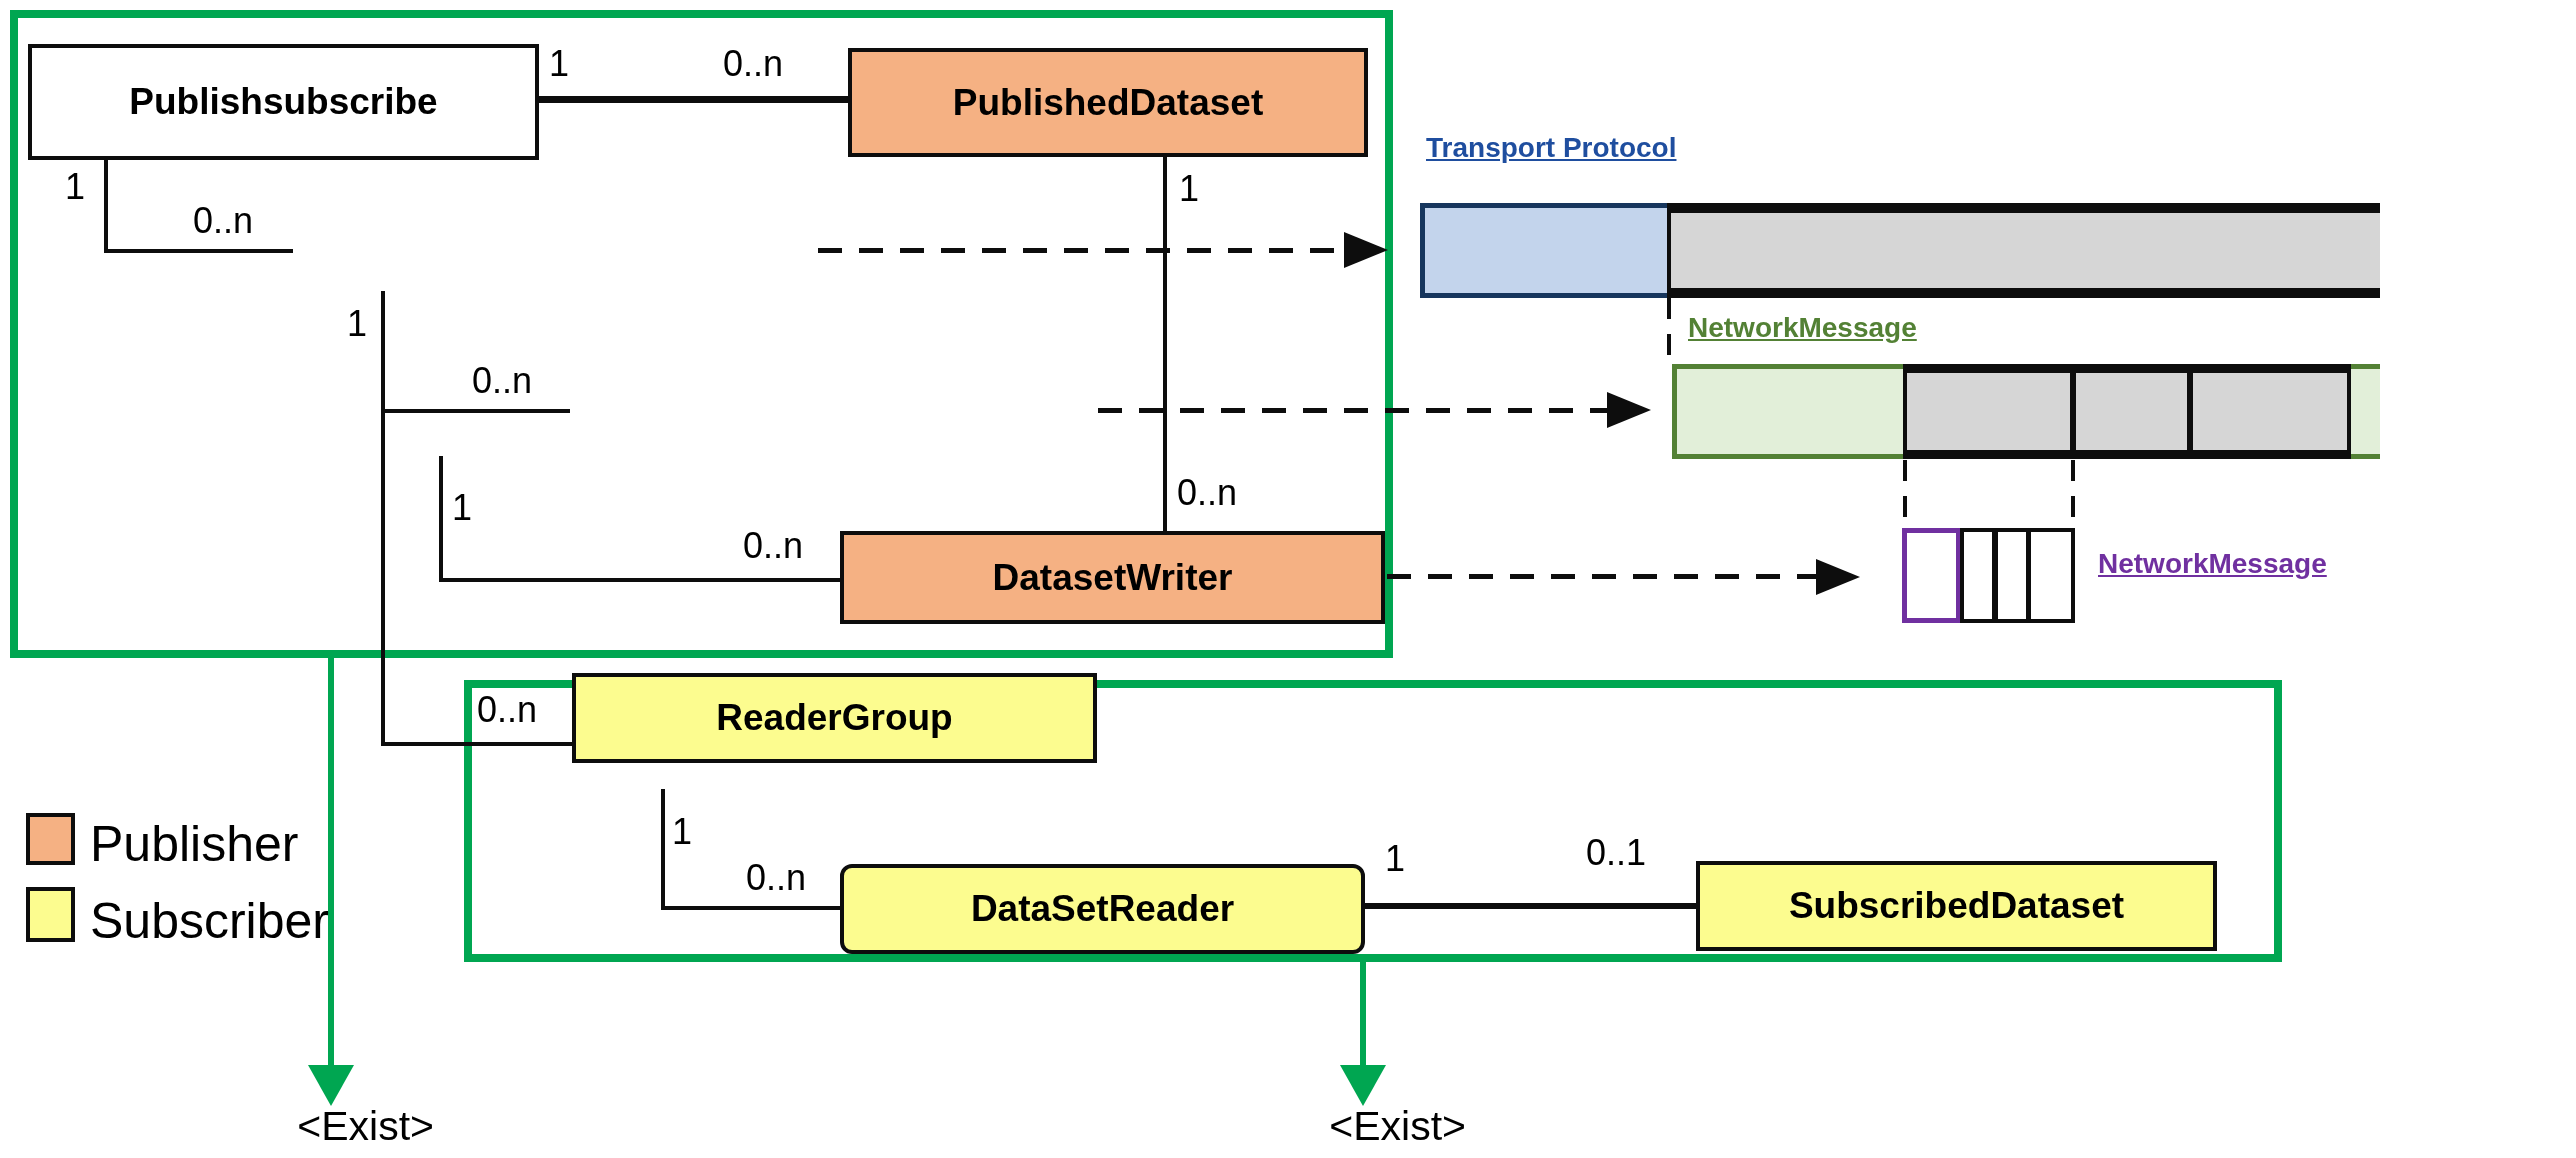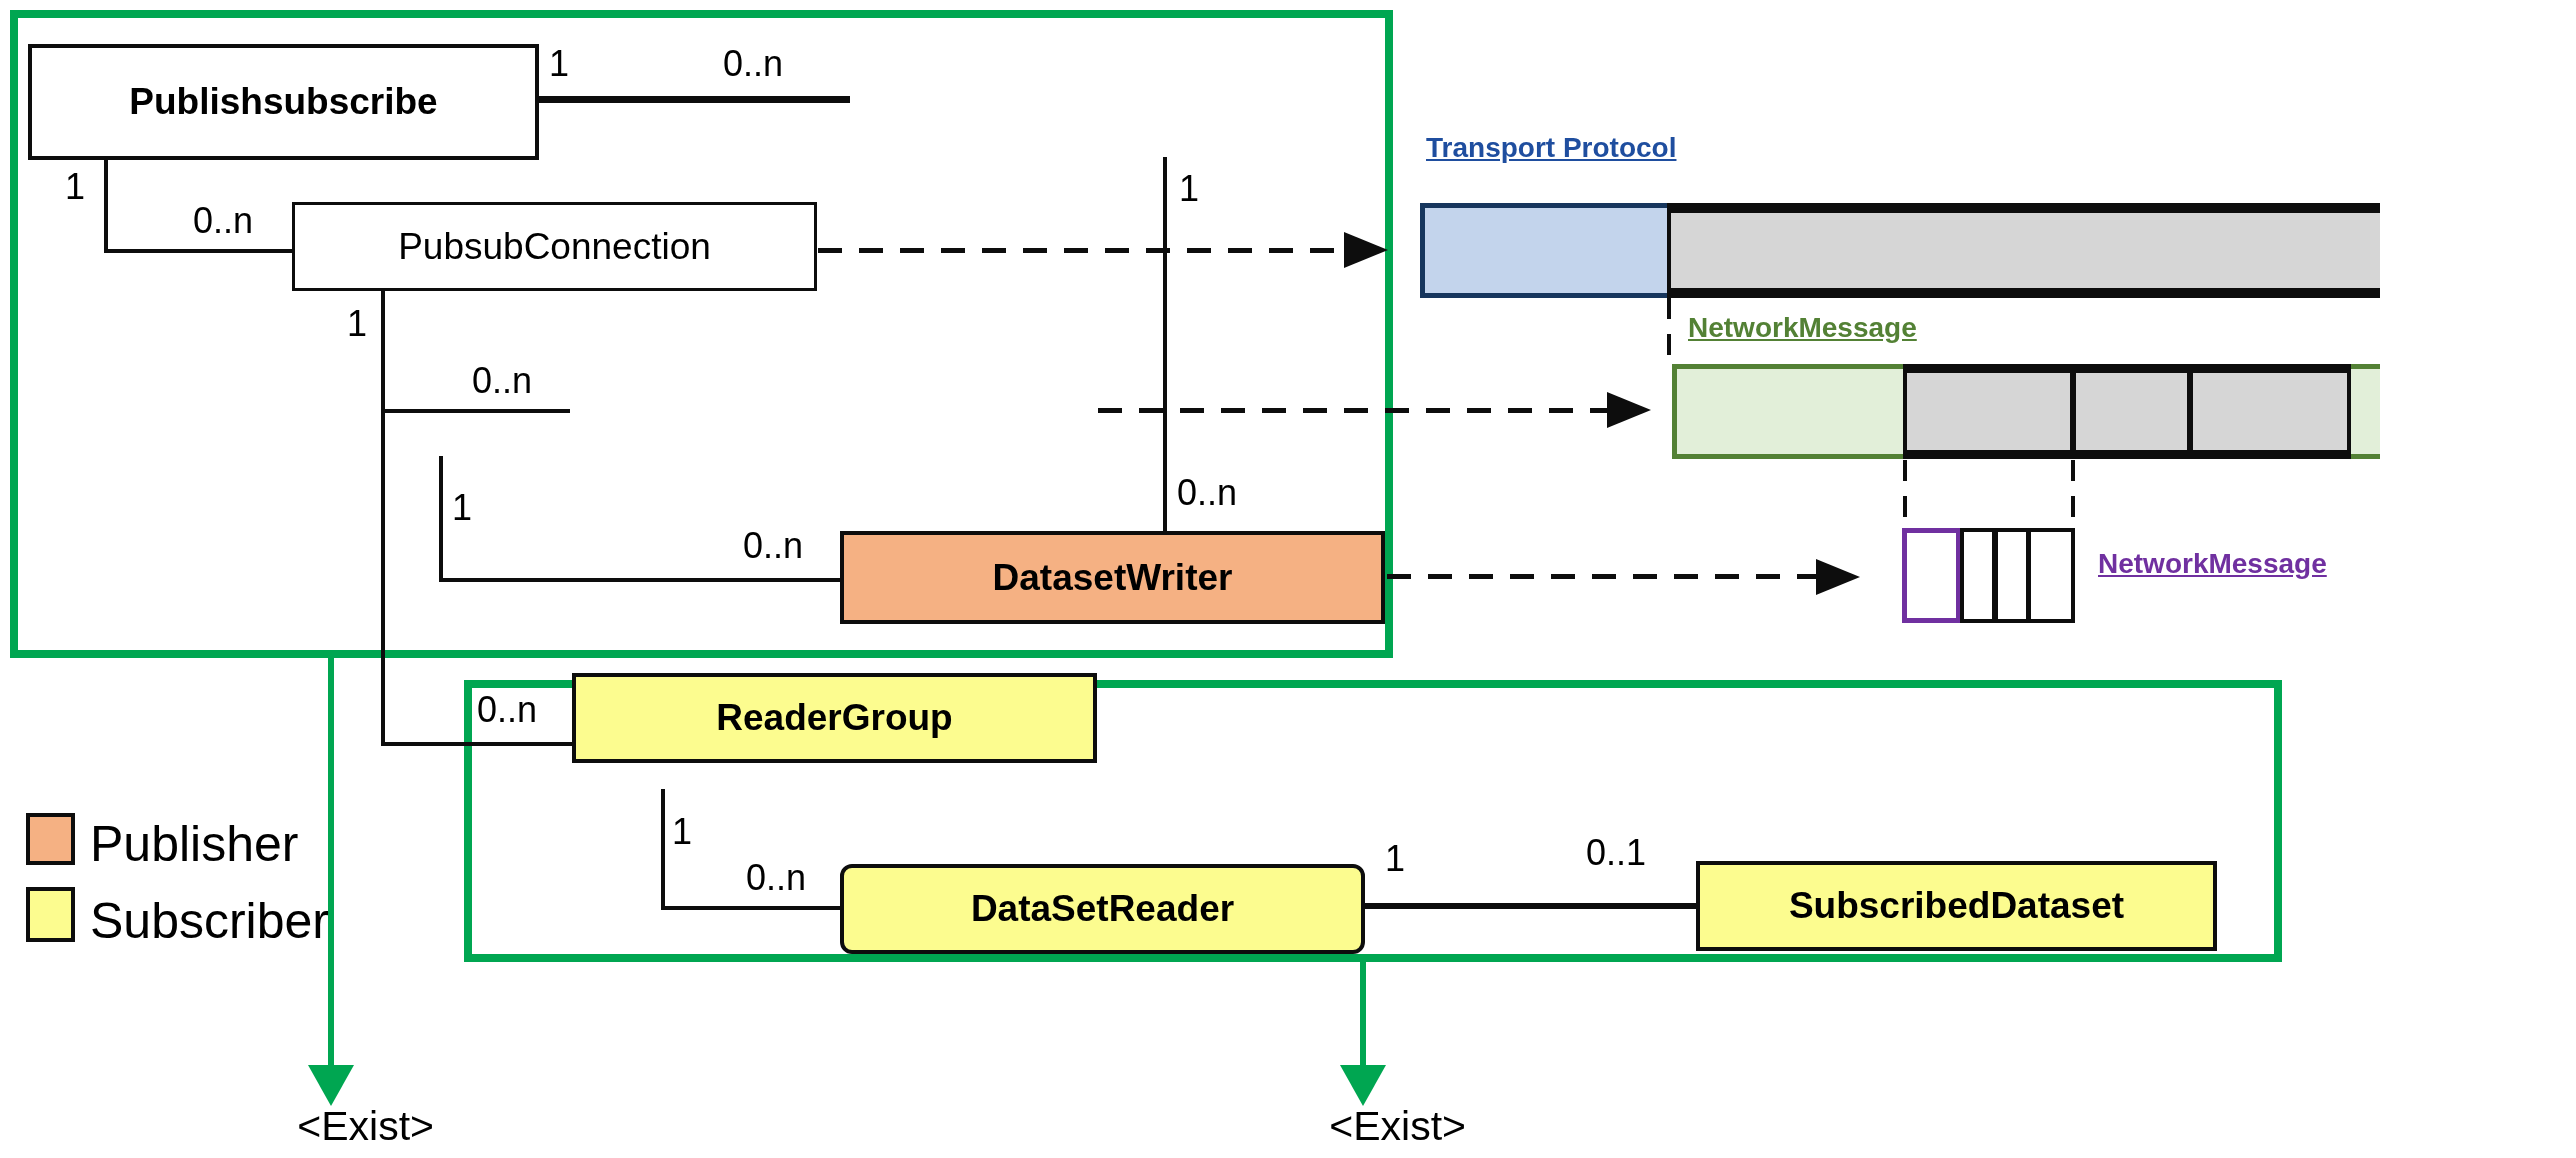--- a/index.html
+++ b/index.html
@@ -65,22 +65,22 @@
   <div class="arr-r" style="left:1816px; top:559px;"></div>
 
   <div class="dash-v" style="left:1667px; top:298px; height:68px;"></div>
   <div class="dash-v" style="left:2461px; top:298px; height:68px;"></div>
   <div class="dash-v" style="left:1903px; top:460px; height:68px;"></div>
   <div class="dash-v" style="left:2071px; top:460px; height:68px;"></div>
 
   <div class="clsbox" style="left:28px; top:44px; width:511px; height:116px;">
       <span>Publishsubscribe</span>
     </div>
-  <div class="clsbox thin" style="left:292px; top:202px; width:525px; height:89px;">
-      <span>PubsubConnection</span>
+  <div class="clsbox orange" style="left:848px; top:48px; width:520px; height:109px;">
+      <span>PublishedDataset</span>
     </div>
   <div class="clsbox orange" style="left:840px; top:531px; width:545px; height:93px;">
       <span>DatasetWriter</span>
     </div>
   <div class="clsbox yellow" style="left:572px; top:673px; width:525px; height:90px;">
       <span>ReaderGroup</span>
     </div>
   <div class="clsbox yellow" style="left:840px; top:864px; width:525px; height:90px;border-radius:12px;">
       <span>DataSetReader</span>
     </div>

